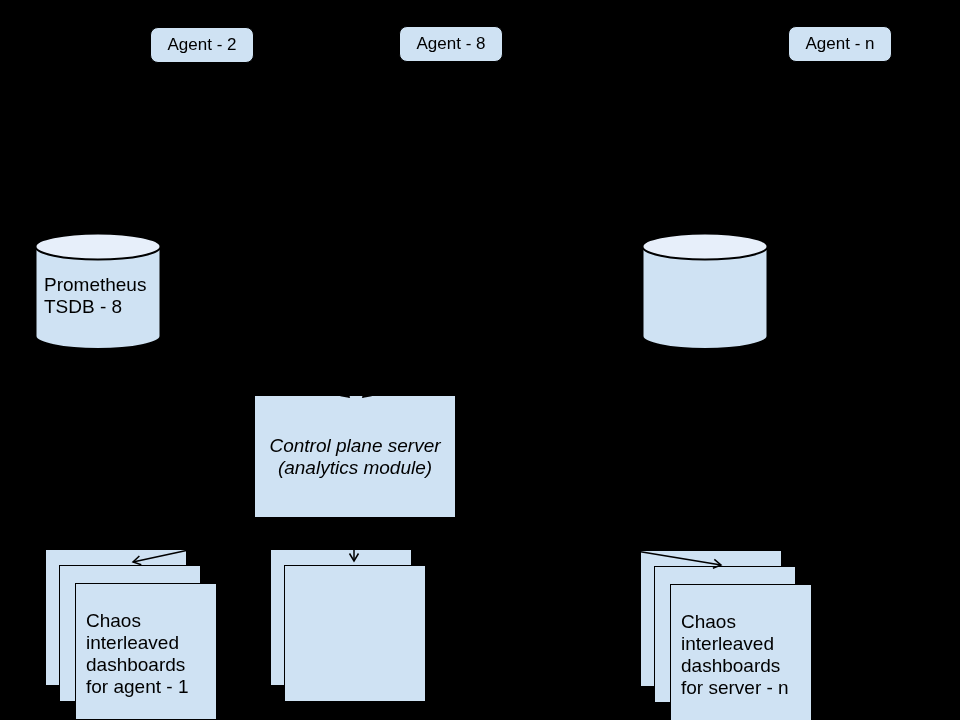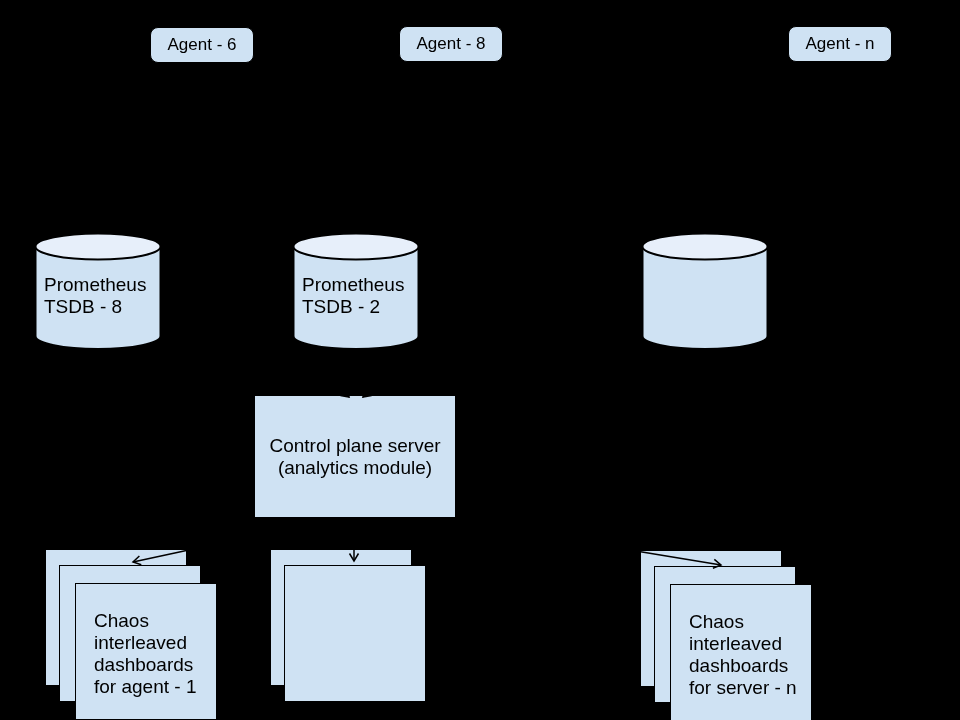--- a/index.html
+++ b/index.html
@@ -39,76 +39,68 @@
     font-size: 19px; line-height: 22px;
   }
 
   
   .control {
     position: absolute; left: 255px; top: 396px;
     width: 200px; height: 121px;
     background: var(--node-fill, #cfe2f3);
     display: flex; align-items: center; justify-content: center;
     text-align: center;
-    font-size: 19px; line-height: 22px;
+    font-size: 19px; line-height: 22px; font-style: italic;
   }
   .control span { display: block; width: 192px; }
 
   
   .stack { position: absolute; width: 173px; height: 171px; }
   #stack-1 { left: 45px;  top: 549px; }
   #stack-2 { left: 270px; top: 549px; }
   #stack-n { left: 640px; top: 550px; }
   .page {
     position: absolute; width: 142px; height: 137px;
     background: var(--node-fill, #cfe2f3);
     border: 1.5px solid var(--stroke, #000);
-    padding-left: 8px;
   }
   .page.back  { left: 0;    top: 0; }
   .page.mid   { left: 14px; top: 16px; }
   .page.front { left: 30px; top: 34px; }
   .page-label {
     padding: 26px 6px 0 10px;
     font-size: 19px; line-height: 22px;
   }
 
   
   .overlay { position: absolute; left: 0; top: 0; pointer-events: none; }
   .arrow-line { stroke: var(--stroke, #000); stroke-width: 1.5; fill: none; }
   .arrow-head { stroke: var(--stroke, #000); stroke-width: 1.5; fill: none; }
 </style>
 </head>
 <body>
 
 <div class="canvas">
 
   <div class="agent" id="agent-1">
-    <span>Agent - 6</span>
+    <span>Agent - 2</span>
   </div>
   <div class="agent" id="agent-2">
     <span>Agent - 8</span>
   </div>
   <div class="agent" id="agent-n">
     <span>Agent - n</span>
   </div>
 
   <div class="cyl" id="cyl-1">
     <svg width="128" height="118" viewBox="0 0 128 118">
       <path class="cyl-body" d="M1.5,14 L1.5,104 A62.5,13 0 0 0 126.5,104 L126.5,14"></path>
       <ellipse class="cyl-top" cx="64" cy="14.5" rx="62.5" ry="13"></ellipse>
     </svg>
     <div class="cyl-label">Prometheus TSDB - 8</div>
-  </div>
-  <div class="cyl" id="cyl-2">
-    <svg width="128" height="118" viewBox="0 0 128 118">
-      <path class="cyl-body" d="M1.5,14 L1.5,104 A62.5,13 0 0 0 126.5,104 L126.5,14"></path>
-      <ellipse class="cyl-top" cx="64" cy="14.5" rx="62.5" ry="13"></ellipse>
-    </svg>
-    <div class="cyl-label">Prometheus TSDB - 2</div>
   </div>
   <div class="cyl" id="cyl-n">
     <svg width="128" height="118" viewBox="0 0 128 118">
       <path class="cyl-body" d="M1.5,14 L1.5,104 A62.5,13 0 0 0 126.5,104 L126.5,14"></path>
       <ellipse class="cyl-top" cx="64" cy="14.5" rx="62.5" ry="13"></ellipse>
     </svg>
   </div>
 
   <div class="control">
     <span>Control plane server (analytics module)</span>

